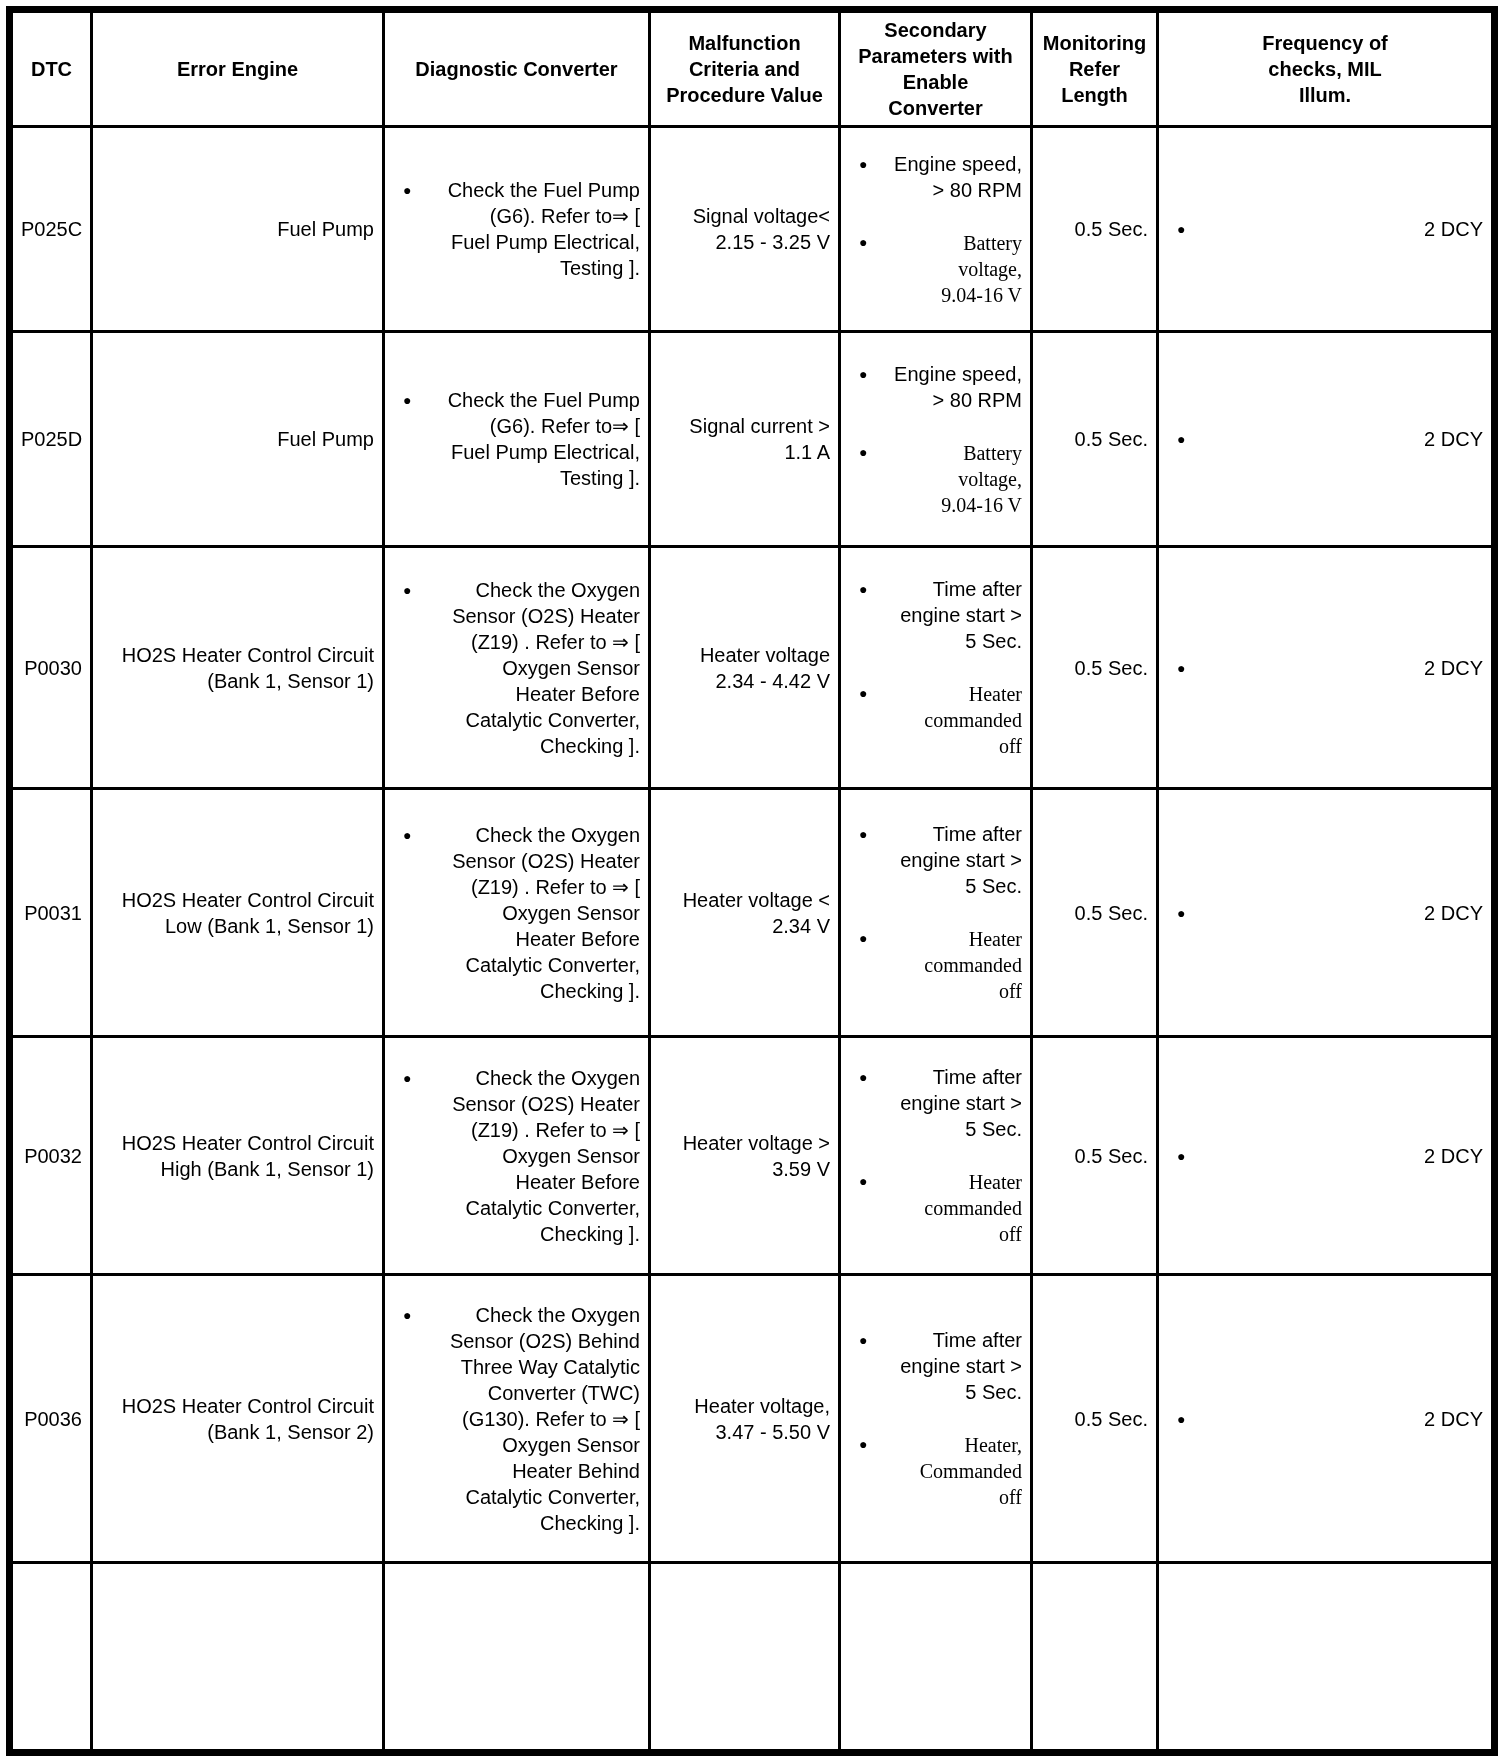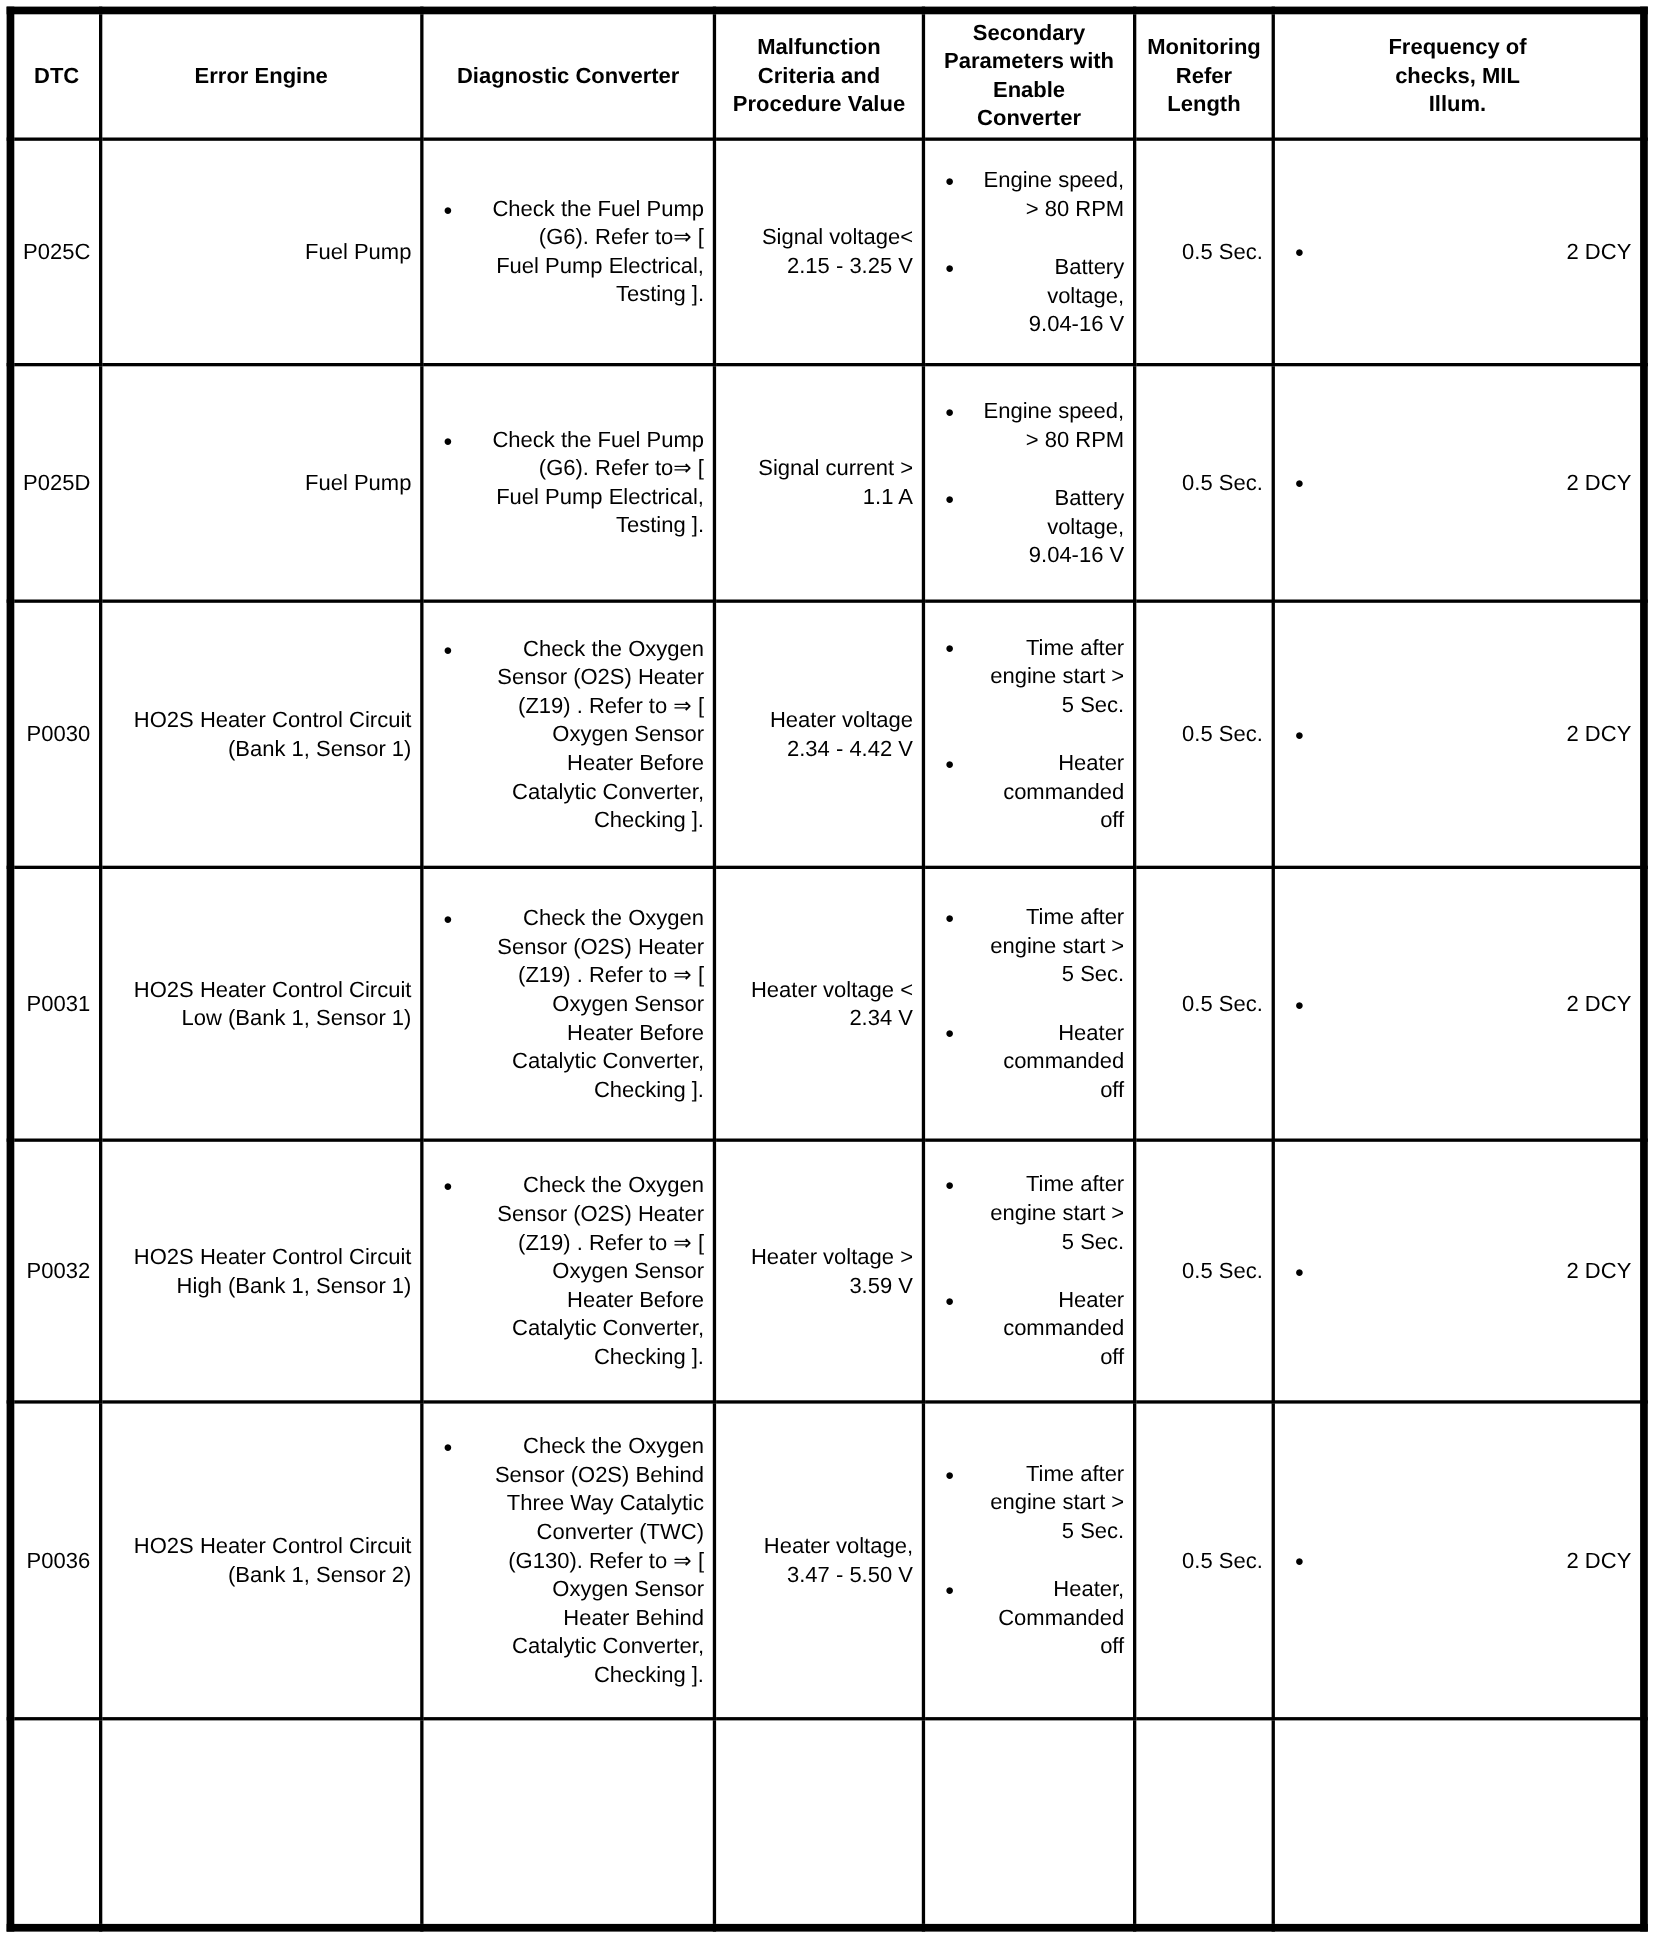--- a/index.html
+++ b/index.html
@@ -59,21 +59,21 @@
     padding-left: 28px;
     white-space: pre-line;
   }
   ul.bullets li::before {
     content: "\25CF";
     position: absolute;
     left: 0;
     top: 4px;
     font-size: 14px;
   }
-  ul.bullets li + li { margin-top: 27px; }
+  ul.bullets li + li { margin-top: 27px; font-family: Liberation Serif, serif; }
 </style>
 </head>
 <body>
 
 <div class="page">
   <table class="dtc-table">
     <colgroup>
       <col style="width:82px">
       <col style="width:292px">
       <col style="width:266px">

